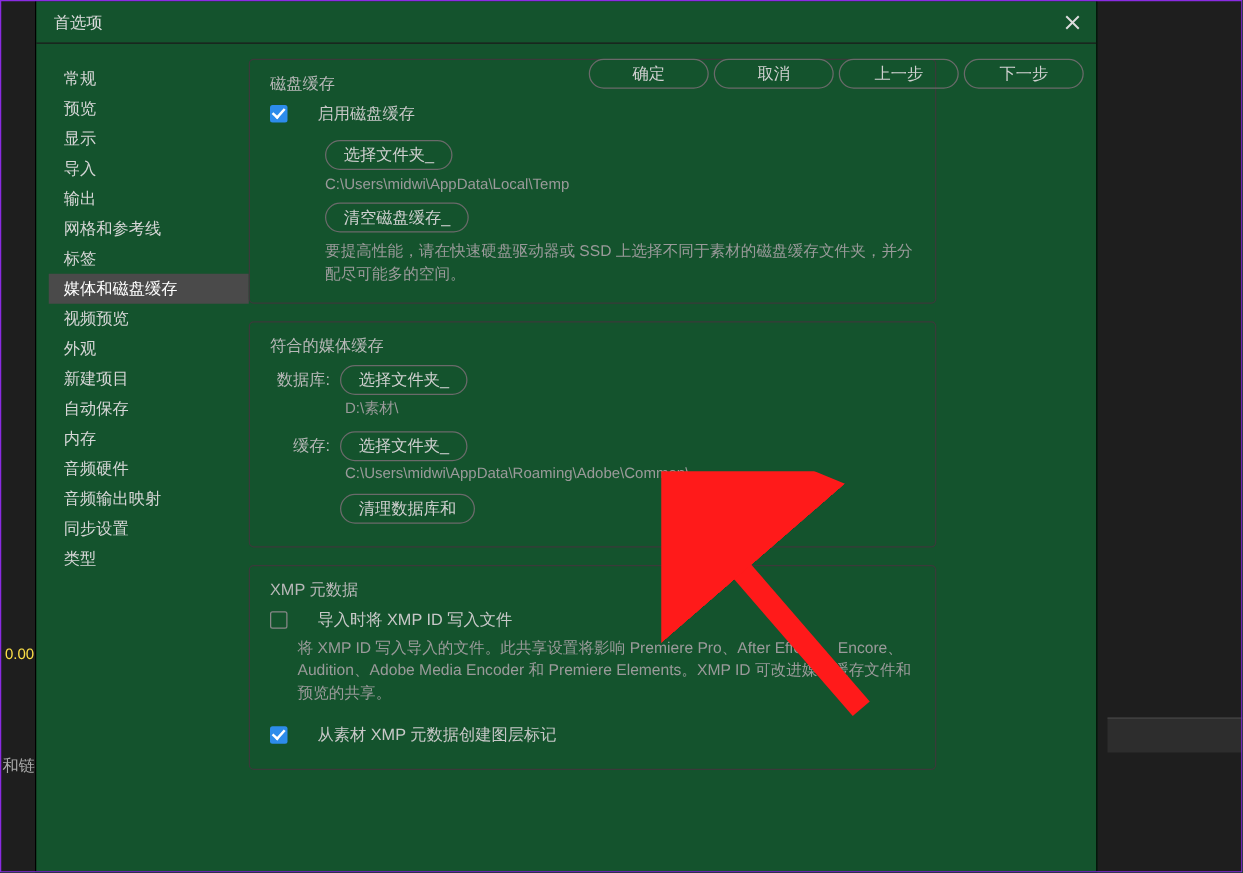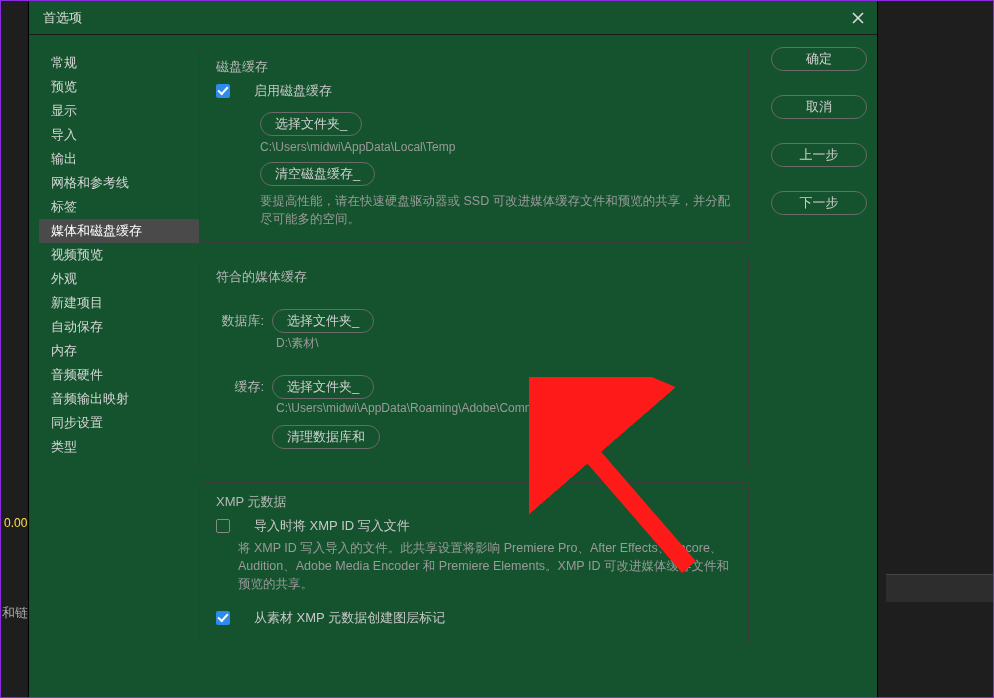--- a/index.html
+++ b/index.html
@@ -162,33 +162,33 @@
   }
   .max-cache {
     color: #b8b8b8;
     font-size: 13px;
   }
   .right-buttons {
     position: absolute;
     right: 0;
     top: 0;
     display: flex;
-    flex-direction: column;
-    gap: 24px;
+    flex-direction: row;
+    gap: 4px;
   }
   .right-buttons .pill-btn {
     width: 96px;
     text-align: center;
     padding: 2px 0;
   }
   .kv-row {
     display: flex;
     align-items: center;
     gap: 8px;
-    margin-top: 23px;
+    margin-top: 6px;
   }
   
   .arrow {
     position: absolute;
     left: 330px;
     top: 330px;
     pointer-events: none;
   }
   
   .bg-num {
@@ -271,21 +271,21 @@
             <span class="checkbox checked"></span>
             <span>启用磁盘缓存</span>
           </div>
           <div class="row indent" style="margin-top:12px;">
             <span class="pill-btn">选择文件夹_</span>
           </div>
           <div class="sub-path">C:\Users\midwi\AppData\Local\Temp</div>
           <div class="row indent">
             <span class="pill-btn">清空磁盘缓存_</span>
           </div>
-          <div class="help-text">要提高性能，请在快速硬盘驱动器或 SSD 可改进媒体缓存文件和预览的共享，并分配尽可能多的空间。</div>
+          <div class="help-text">要提高性能，请在快速硬盘驱动器或 SSD 上选择不同于素材的磁盘缓存文件夹，并分配尽可能多的空间。</div>
         </div>
 
         <div class="panel">
           <div class="panel-title">符合的媒体缓存</div>
 
           <div class="kv-row">
             <span class="label-right">数据库:</span>
             <span class="pill-btn">选择文件夹_</span>
           </div>
           <div class="sub-path2">D:\素材\</div>

